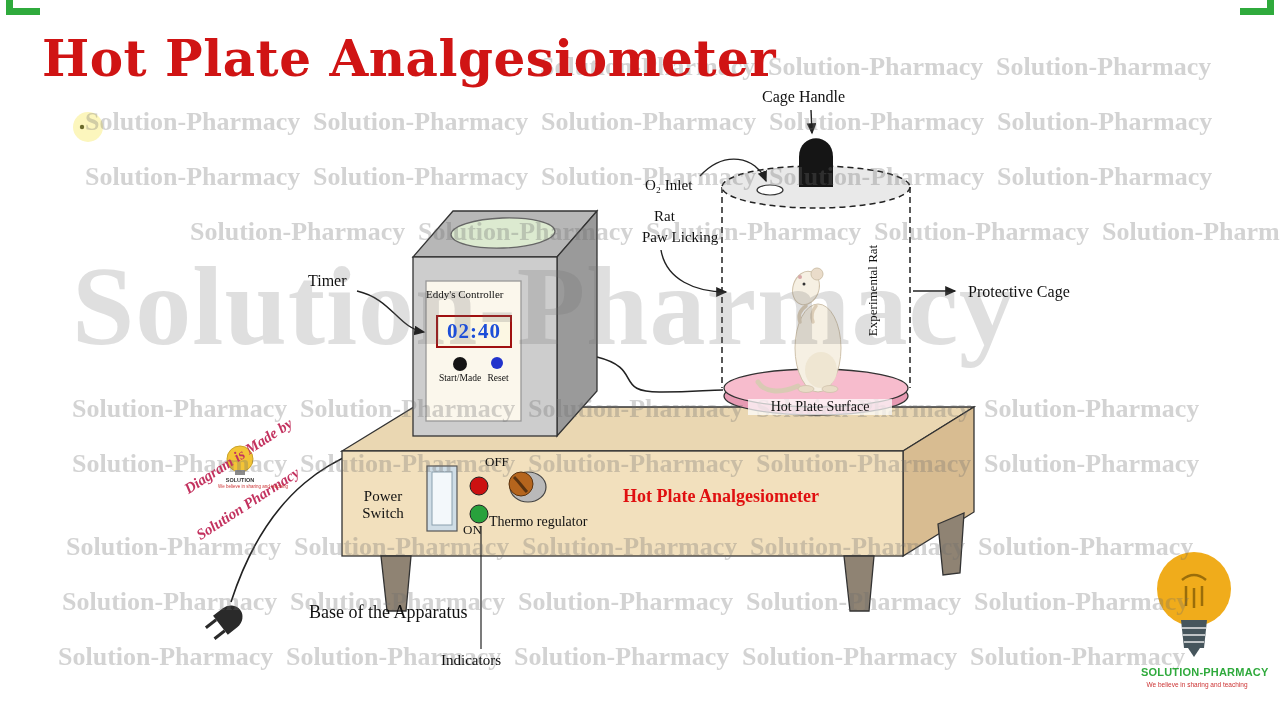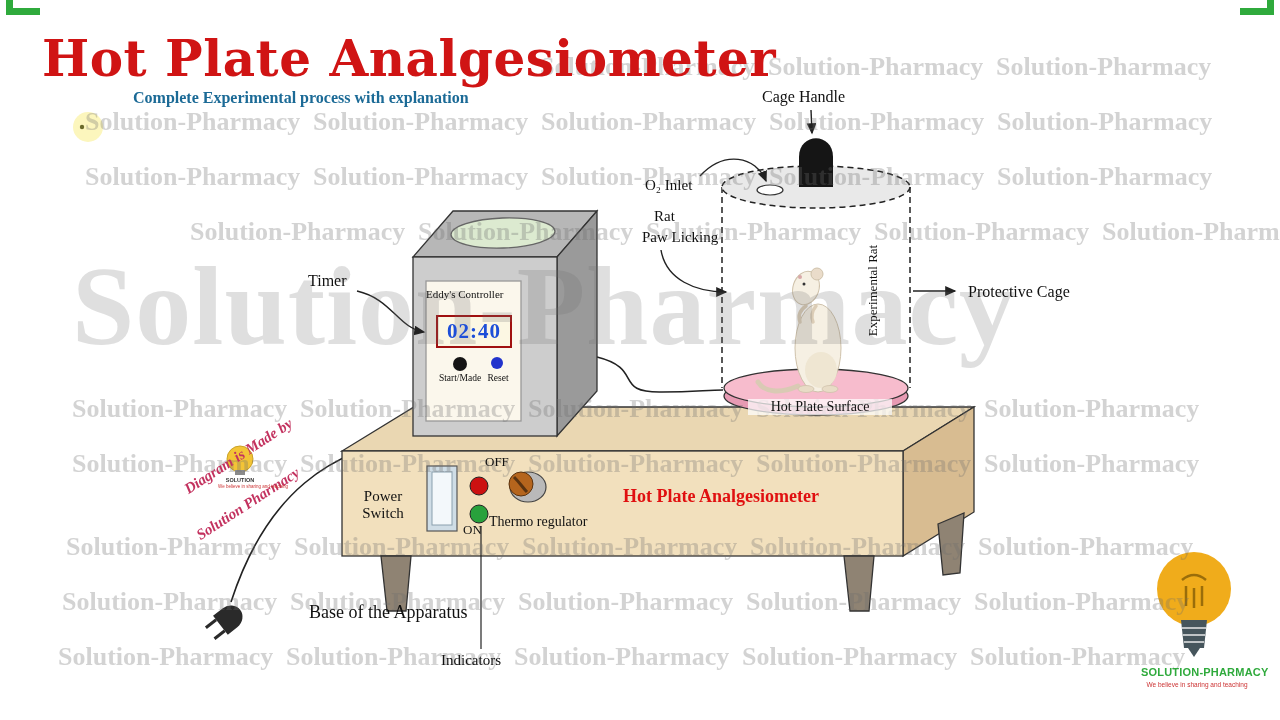--- a/index.html
+++ b/index.html
@@ -185,21 +185,20 @@
       <line x1="1202" y1="586" x2="1202" y2="606" stroke="#9a6d0a" stroke-width="2.5"></line>
       <path d="M1181,620 L1207,620 L1204,648 L1184,648 Z" fill="#46555c"></path>
       <line x1="1182" y1="628" x2="1206" y2="628" stroke="#e8e8e8" stroke-width="1.5"></line>
       <line x1="1183" y1="635" x2="1205" y2="635" stroke="#e8e8e8" stroke-width="1.5"></line>
       <line x1="1184" y1="642" x2="1204" y2="642" stroke="#e8e8e8" stroke-width="1.5"></line>
       <path d="M1188,648 L1200,648 L1194,657 Z" fill="#46555c"></path>
     </g>
   </svg>
 
   <div class="lbl title" style="left:42px;top:30px;">Hot Plate Analgesiometer</div>
-  <div class="lbl subtitle" style="left:133px;top:89px;">Complete Experimental process with explanation</div>
 
   <div class="lbl" style="left:308px;top:272px;font-size:16px;">Timer</div>
   <div class="lbl ctr" style="left:426px;top:288px;width:73px;font-size:11px;">Eddy's Controller</div>
   <div class="lbl ctr" style="left:437px;top:319px;width:74px;font-size:21px;font-weight:bold;color:#1d4ed8;letter-spacing:1px;">02:40</div>
   <div class="lbl ctr" style="left:433px;top:373px;width:54px;font-size:9.5px;">Start/Made</div>
   <div class="lbl ctr" style="left:481px;top:373px;width:34px;font-size:9.5px;">Reset</div>
 
   <div class="lbl" style="left:762px;top:88px;font-size:16px;">Cage Handle</div>
   <div class="lbl" style="left:645px;top:177px;font-size:15px;">O₂ Inlet</div>
   <div class="lbl" style="left:654px;top:208px;font-size:15px;">Rat</div>

